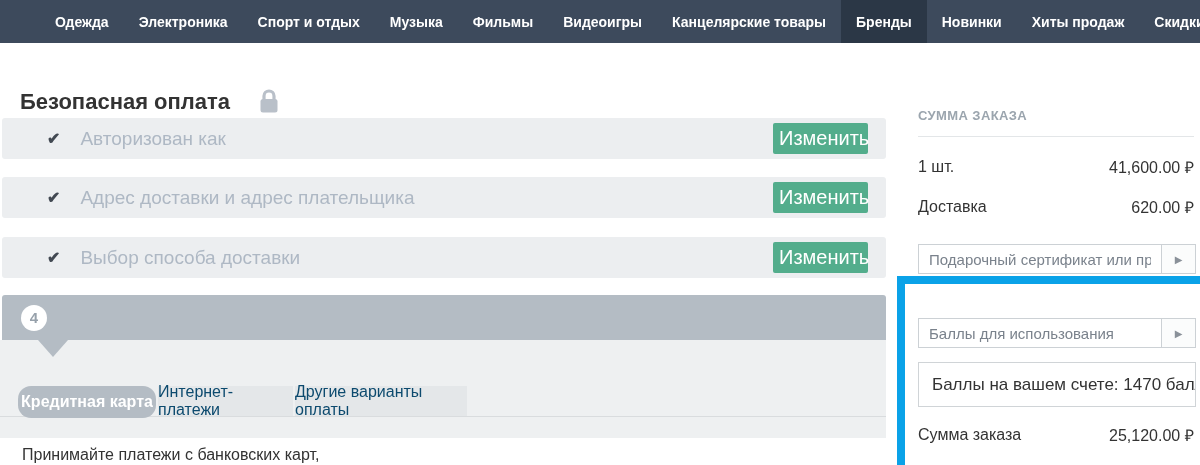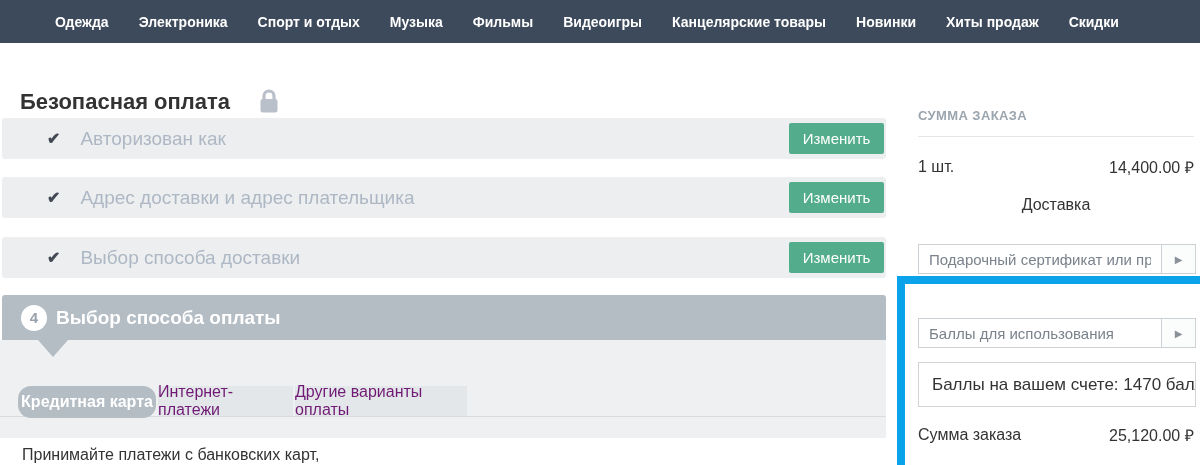--- a/index.html
+++ b/index.html
@@ -29,23 +29,23 @@
 
   
   .step-row {
     position: absolute; left: 2px; width: 884px; height: 41px;
     background: #eceef0; border-radius: 3px; display: flex; align-items: center;
   }
   .step-row.r1 { top: 118px; } .step-row.r2 { top: 177px; } .step-row.r3 { top: 237px; }
   .check { margin-left: 45px; color: #424952; font-size: 16px; font-weight: 700; }
   .step-label { margin-left: 20px; color: #aeb8c4; font-size: 19px; }
   .btn-change {
-    margin-left: auto; margin-right: 2px; width: 95px; height: 31px;
+    margin-left: auto; margin-right: 18px; width: 95px; height: 31px;
     background: #53ad8c; color: #ffffff; border: none; border-radius: 2px;
-    font-size: 15px; font-family: "Liberation Sans", sans-serif; cursor: pointer;
+    font-size: 20px; font-family: "Liberation Sans", sans-serif; cursor: pointer;
   }
 
   
   .step4-header {
     position: absolute; left: 2px; top: 295px; width: 884px; height: 45px;
     background: #b4bcc4; border-radius: 3px 3px 0 0; display: flex; align-items: center;
   }
   .step-num {
     width: 26px; height: 26px; border-radius: 50%; background: #ffffff;
     color: #97a1ab; font-size: 15px; font-weight: 700;
@@ -55,32 +55,32 @@
   .step4-pointer {
     position: absolute; left: 38px; top: 340px; width: 0; height: 0; z-index: 2;
     border-left: 15px solid transparent; border-right: 15px solid transparent;
     border-top: 17px solid #b4bcc4;
   }
   .tabs-panel { position: absolute; left: 0; top: 340px; width: 886px; height: 98px; background: #eef0f1; }
   .tabs-underline { position: absolute; left: 0; top: 76px; width: 886px; height: 1px; background: #d9dcde; }
   .tabs { position: absolute; left: 18px; top: 46px; display: flex; gap: 2px; }
   .tab {
     height: 30px; display: flex; align-items: center; justify-content: center;
-    background: #e4e7e9; color: #701a75; font-size: 16px; cursor: pointer;
+    background: #e4e7e9; color: #0c4a6e; font-size: 16px; cursor: pointer;
   }
   .tab.t1 { width: 138px; } .tab.t2 { width: 135px; } .tab.t3 { width: 172px; }
   .tab.active { background: #b4bcc4; color: #ffffff; font-weight: 700; height: 32px; position: relative; z-index: 3; border-radius: 13px; }
   .intro { position: absolute; left: 18px; top: 442px; margin: 4px; font-size: 16px; color: #333333; }
 
   
   .summary-title { position: absolute; left: 918px; top: 108px; font-size: 13px; font-weight: 700; color: #9ba5ae; letter-spacing: 0.4px; }
   .sidebar-divider { position: absolute; left: 918px; top: 136px; width: 276px; height: 1px; background: #e3e6e8; }
   .sum-row { display: flex; justify-content: space-between; align-items: center; font-size: 16px; color: #333333; gap: 28px; }
   .sum-row.items { position: absolute; left: 918px; top: 156px; width: 276px; }
-  .sum-row.delivery { position: absolute; left: 918px; top: 196px; width: 276px; flex-direction: column; }
+  .sum-row.delivery { position: absolute; left: 918px; top: 196px; width: 276px; }
   .input-group { display: flex; width: 278px; height: 30px; border: 1px solid #ccd1d5; background: #ffffff; }
   .input-group input {
     flex: 1; min-width: 0; border: none; outline: none; padding: 0 10px;
     font-size: 15px; color: #333; font-family: "Liberation Sans", sans-serif; background: transparent;
   }
   .input-group input::placeholder { color: #7a828c; opacity: 1; }
   .apply-btn {
     width: 34px; border: none; border-left: 1px solid #ccd1d5; background: #fbfcfc;
     color: #8a9199; font-size: 10px; cursor: pointer;
     display: flex; align-items: center; justify-content: center;
@@ -114,20 +114,21 @@
 <body>
 
 <nav class="topnav">
   <a class="nav-item">Одежда</a>
   <a class="nav-item">Электроника</a>
   <a class="nav-item">Спорт и отдых</a>
   <a class="nav-item">Музыка</a>
   <a class="nav-item">Фильмы</a>
   <a class="nav-item">Видеоигры</a>
   <a class="nav-item">Канцелярские товары</a>
+  <a class="nav-item active">Бренды</a>
   <a class="nav-item">Новинки</a>
   <a class="nav-item">Хиты продаж</a>
   <a class="nav-item">Скидки</a>
 </nav>
 
 <div class="page-title-row">
   <h1 class="page-title">Безопасная оплата</h1>
   <span class="lock">
     <svg width="22" height="26" viewBox="0 0 22 26">
       <path d="M6 12 V8 a5 5 0 0 1 10 0 v4" fill="none" stroke="#b9c0c9" stroke-width="3.2"></path>
@@ -147,40 +148,39 @@
   <button class="btn-change">Изменить</button>
 </div>
 <div class="step-row r3">
   <span class="check">✔</span>
   <span class="step-label">Выбор способа доставки</span>
   <button class="btn-change">Изменить</button>
 </div>
 
 <div class="step4-header">
   <span class="step-num">4</span>
-  <span class="step4-title">Выбор способа оплаты</span>
 </div>
 <div class="step4-pointer"></div>
 
 <div class="tabs-panel">
   <div class="tabs-underline"></div>
   <div class="tabs">
     <div class="tab t1 active">Кредитная карта</div>
     <div class="tab t2">Интернет-платежи</div>
     <div class="tab t3">Другие варианты оплаты</div>
   </div>
 </div>
 <p class="intro">Принимайте платежи с банковских карт,</p>
 
 <div class="summary-title">СУММА ЗАКАЗА</div>
 <div class="sidebar-divider"></div>
 
 <div class="sum-row items">
   <span>1 шт.</span>
-  <span>14,400.00 ₽</span>
+  <span>41,600.00 ₽</span>
 </div>
 <div class="sum-row delivery">
   <span>Доставка</span>
   <span>620.00 ₽</span>
 </div>
 
 <div class="input-group gift-group">
   <input placeholder="Подарочный сертификат или промо-код" style="">
   <button class="apply-btn">
     <span>▶</span>

